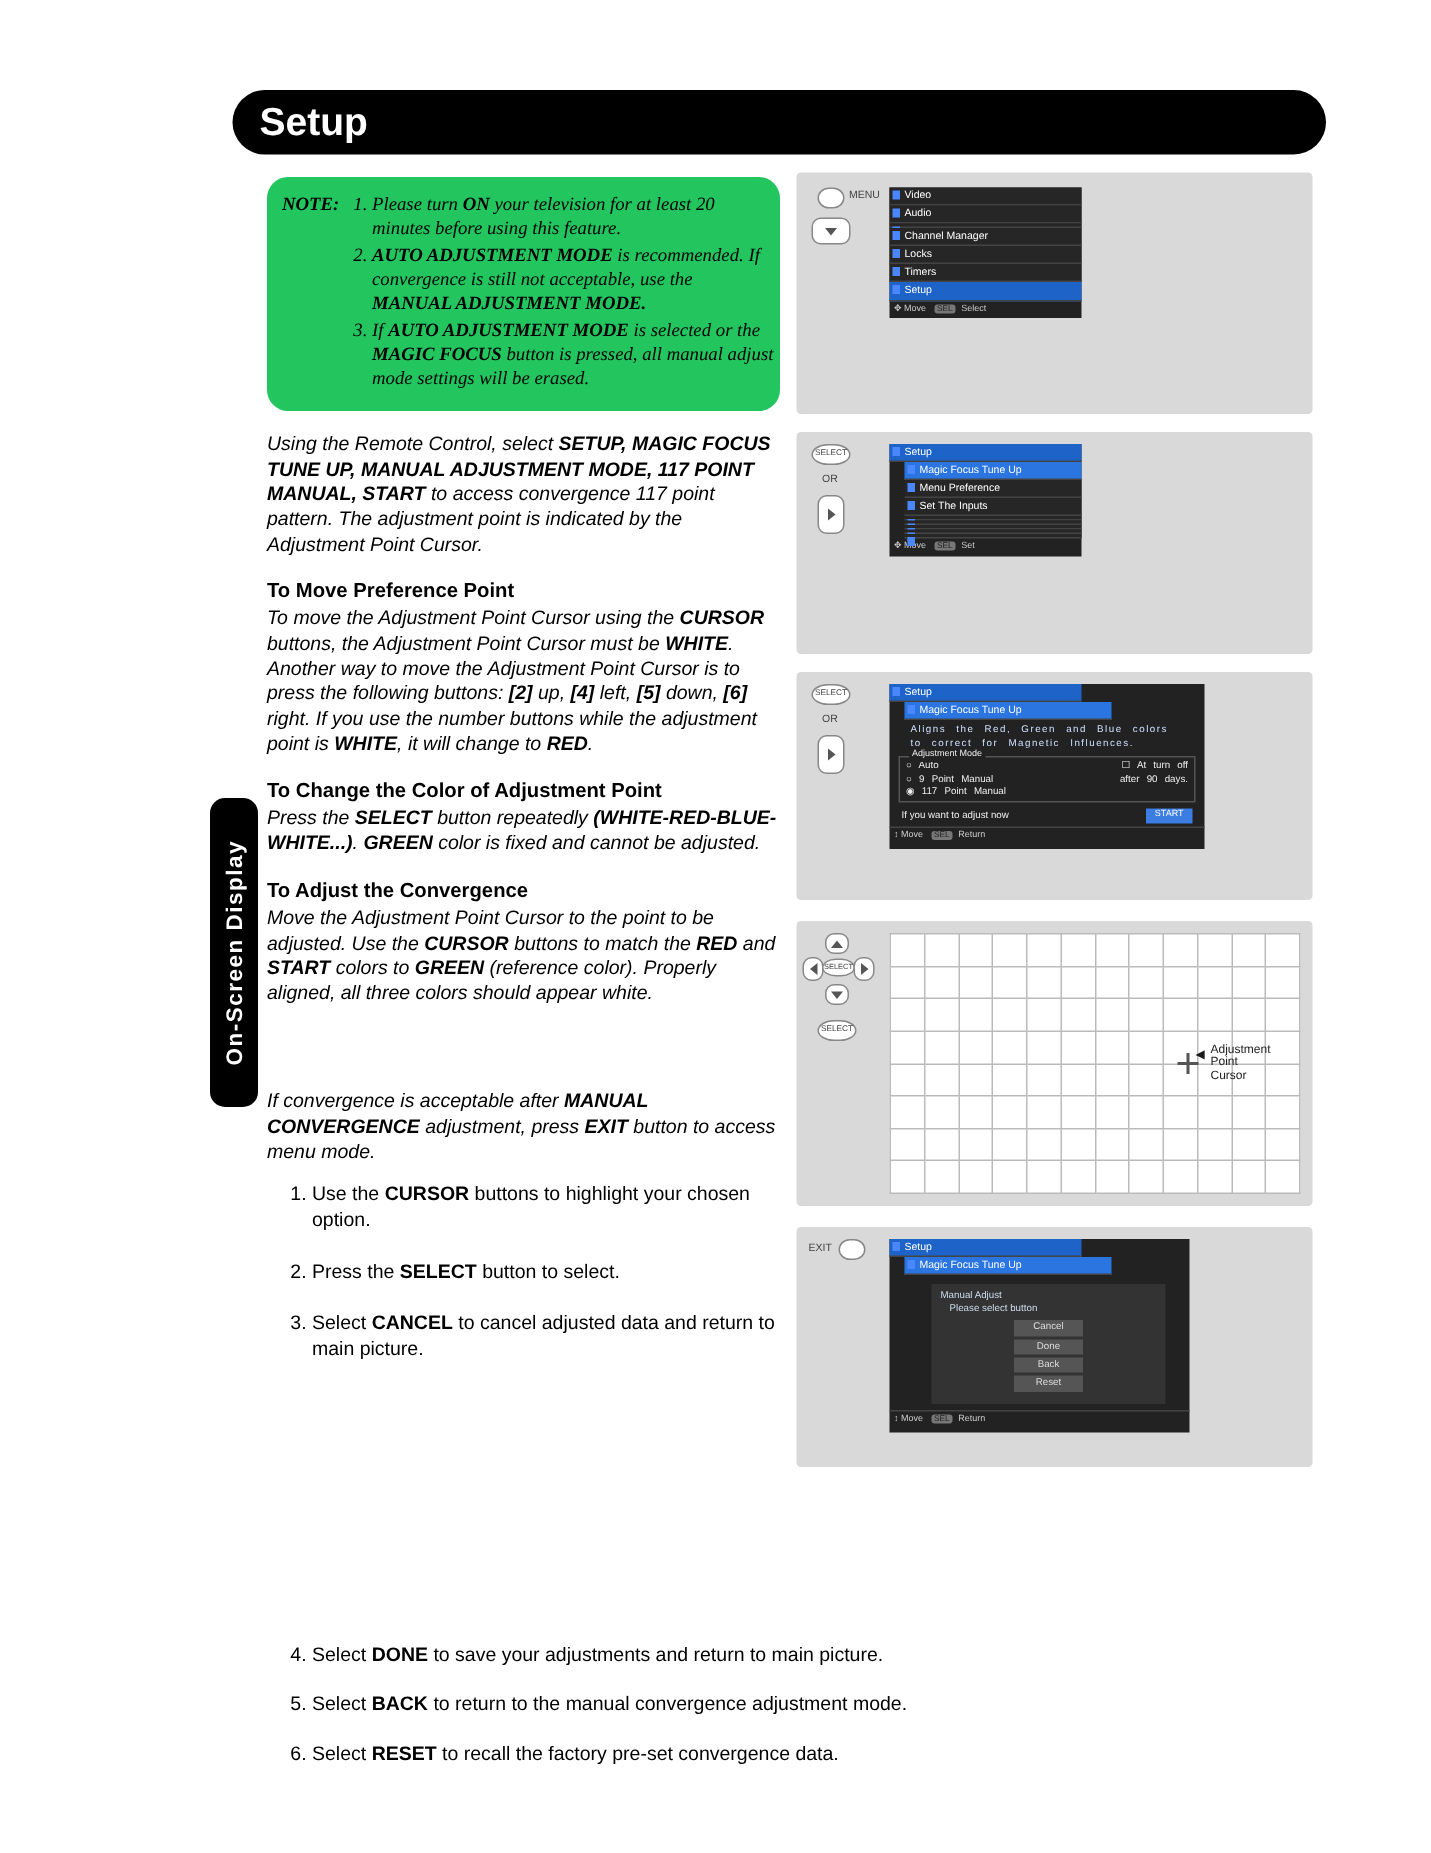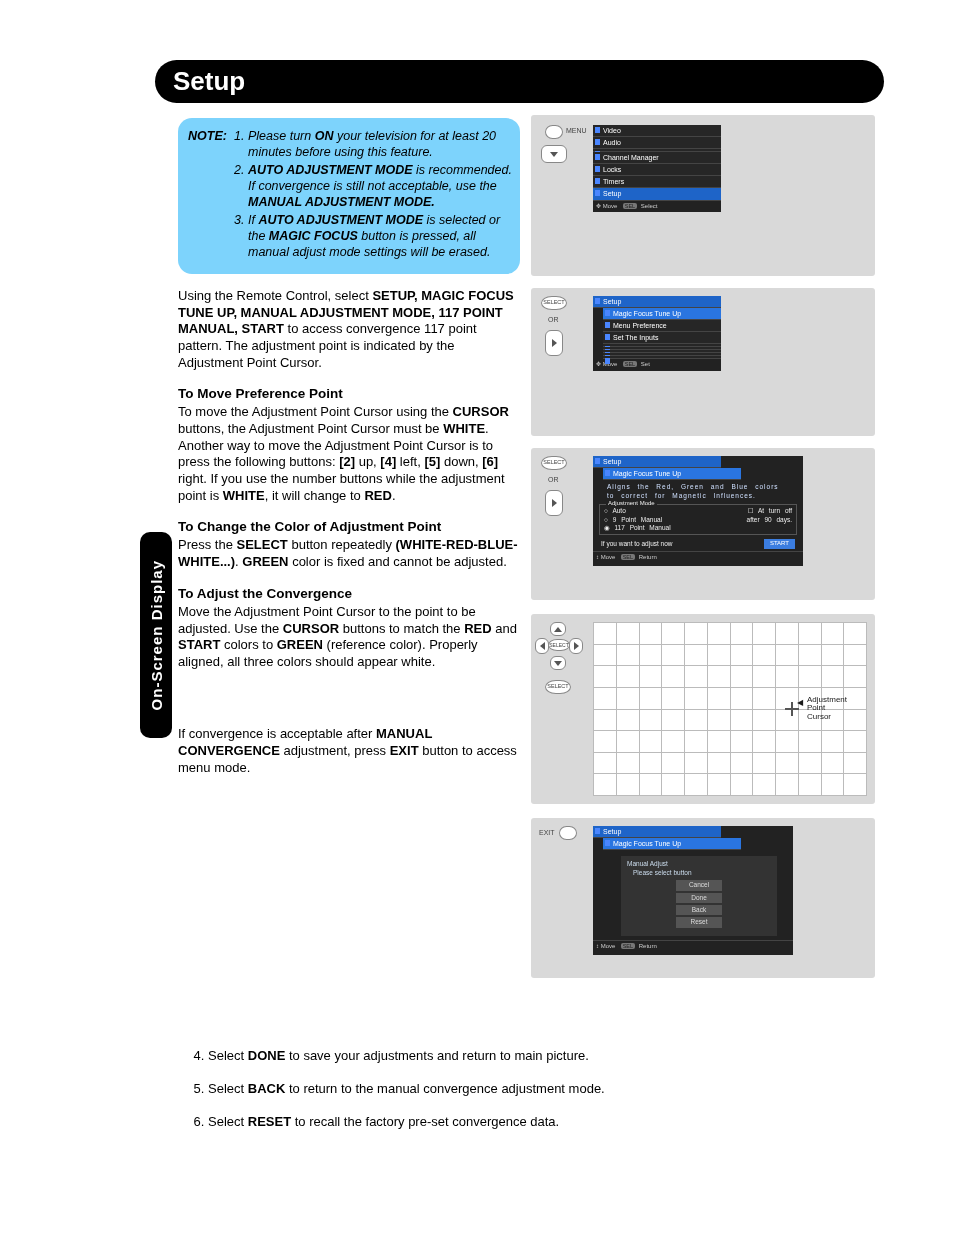--- a/index.html
+++ b/index.html
@@ -44,39 +44,40 @@
     letter-spacing: 1px;
   }
   .left-col {
     position: absolute;
     left: 178px; top: 108px;
     width: 342px;
     line-height: 1.28;
   }
   .left-col h2 { font-size: 13.5px; font-weight: 900; margin: 0 0 8px 0; }
   .note-box {
-    background: #7dd3fc;
+    background: #22c55e;
     border-radius: 14px;
     padding: 10px 4px 12px 12px;
     margin: 10px 0 14px 0;
     font-size: 12.5px;
     font-style: italic;
     line-height: 1.28;
     position: relative;
+    font-family: Liberation Serif, serif;
   }
   .note-box .nb-label { font-weight: 900; font-style: italic; }
   .note-box ol { margin: 0 0 0 42px; padding: 0 0 0 16px; }
   .note-box li { margin-bottom: 2px; }
-  .left-col p { margin: 0 0 12px 0; }
+  .left-col p { margin: 0 0 12px 0; font-style: italic; }
   .left-col h3 { font-size: 13.5px; font-weight: 900; margin: 14px 0 2px 0; }
   .left-col ol.nums { margin: 6px 0 0 0; padding-left: 30px; }
   .left-col ol.nums li { margin-bottom: 18px; }
   .full-width-list {
     position: absolute;
-    left: 178px; top: 1048px;
+    left: 178px; top: 1095px;
     width: 640px;
   }
   .full-width-list ol { margin: 0; padding-left: 30px; }
   .full-width-list li { margin-bottom: 18px; }
 
   
   .screen {
     position: absolute;
     background: #d9d9d9;
     border-radius: 3px;
@@ -199,20 +200,25 @@
   <p>To move the Adjustment Point Cursor using the <b>CURSOR</b> buttons, the Adjustment Point Cursor must be <b>WHITE</b>. Another way to move the Adjustment Point Cursor is to press the following buttons: <b>[2]</b> up, <b>[4]</b> left, <b>[5]</b> down, <b>[6]</b> right. If you use the number buttons while the adjustment point is <b>WHITE</b>, it will change to <b>RED</b>.</p>
 
   <h3>To Change the Color of Adjustment Point</h3>
   <p>Press the <b>SELECT</b> button repeatedly <b>(WHITE-RED-BLUE-WHITE...)</b>. <b>GREEN</b> color is fixed and cannot be adjusted.</p>
 
   <h3>To Adjust the Convergence</h3>
   <p>Move the Adjustment Point Cursor to the point to be adjusted. Use the <b>CURSOR</b> buttons to match the <b>RED</b> and <b>START</b> colors to <b>GREEN</b> (reference color). Properly aligned, all three colors should appear white.</p>
 
   <p style="margin-top:56px;">If convergence is acceptable after <b>MANUAL CONVERGENCE</b> adjustment, press <b>EXIT</b> button to access menu mode.</p>
 
+  <ol class="nums">
+    <li>Use the <b>CURSOR</b> buttons to highlight your chosen option.</li>
+    <li>Press the <b>SELECT</b> button to select.</li>
+    <li>Select <b>CANCEL</b> to cancel adjusted data and return to main picture.</li>
+  </ol>
 </div>
 
 <div class="full-width-list">
   <ol start="4">
     <li>Select <b>DONE</b> to save your adjustments and return to main picture.</li>
     <li>Select <b>BACK</b> to return to the manual convergence adjustment mode.</li>
     <li>Select <b>RESET</b> to recall the factory pre-set convergence data.</li>
   </ol>
 </div>
 

